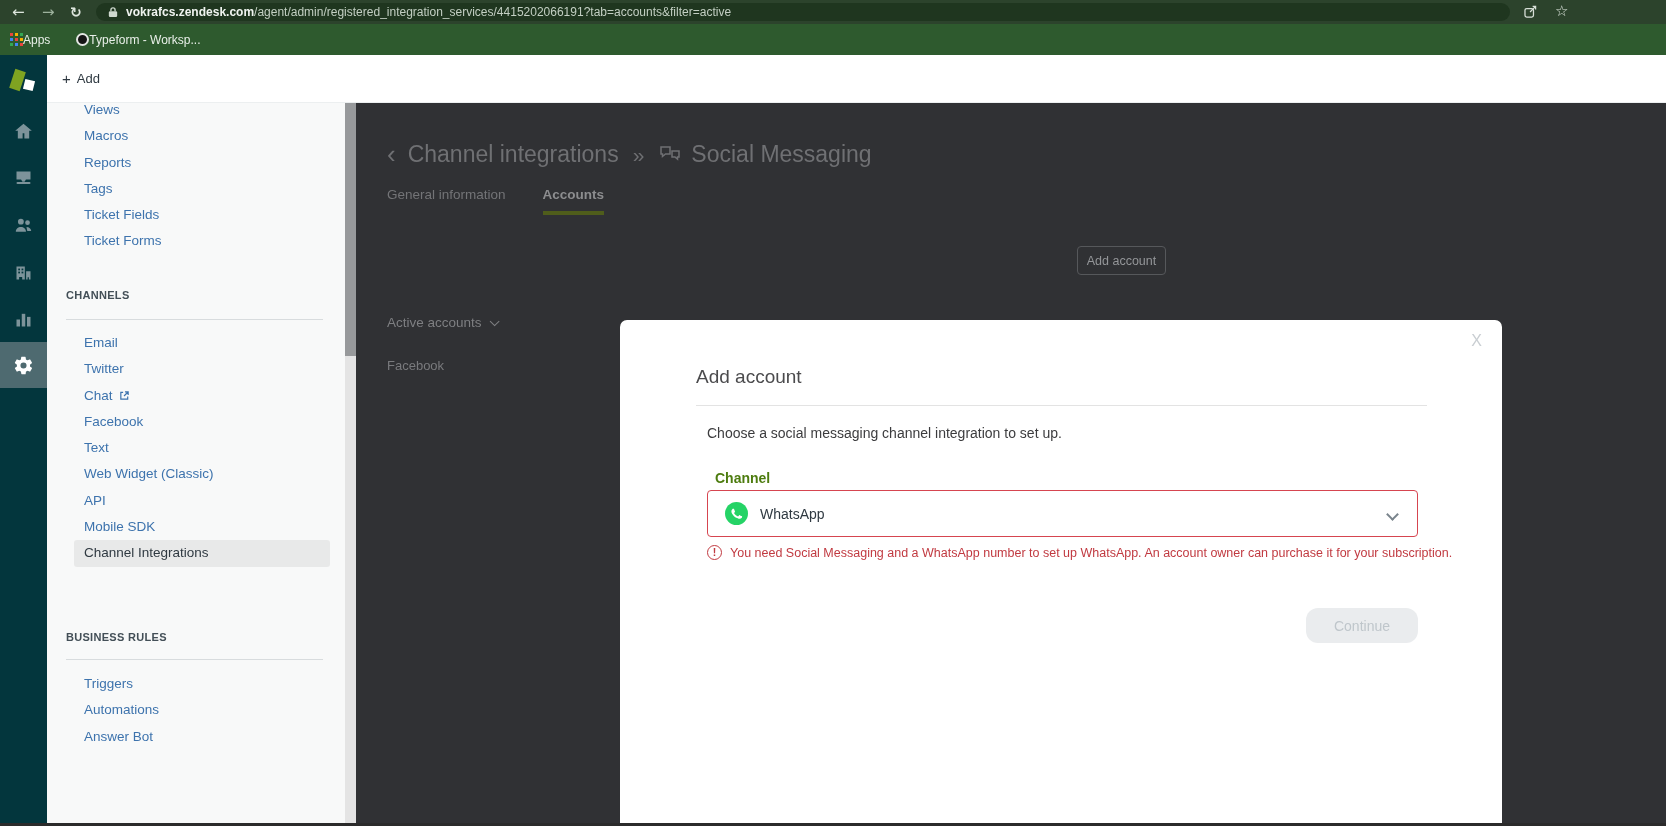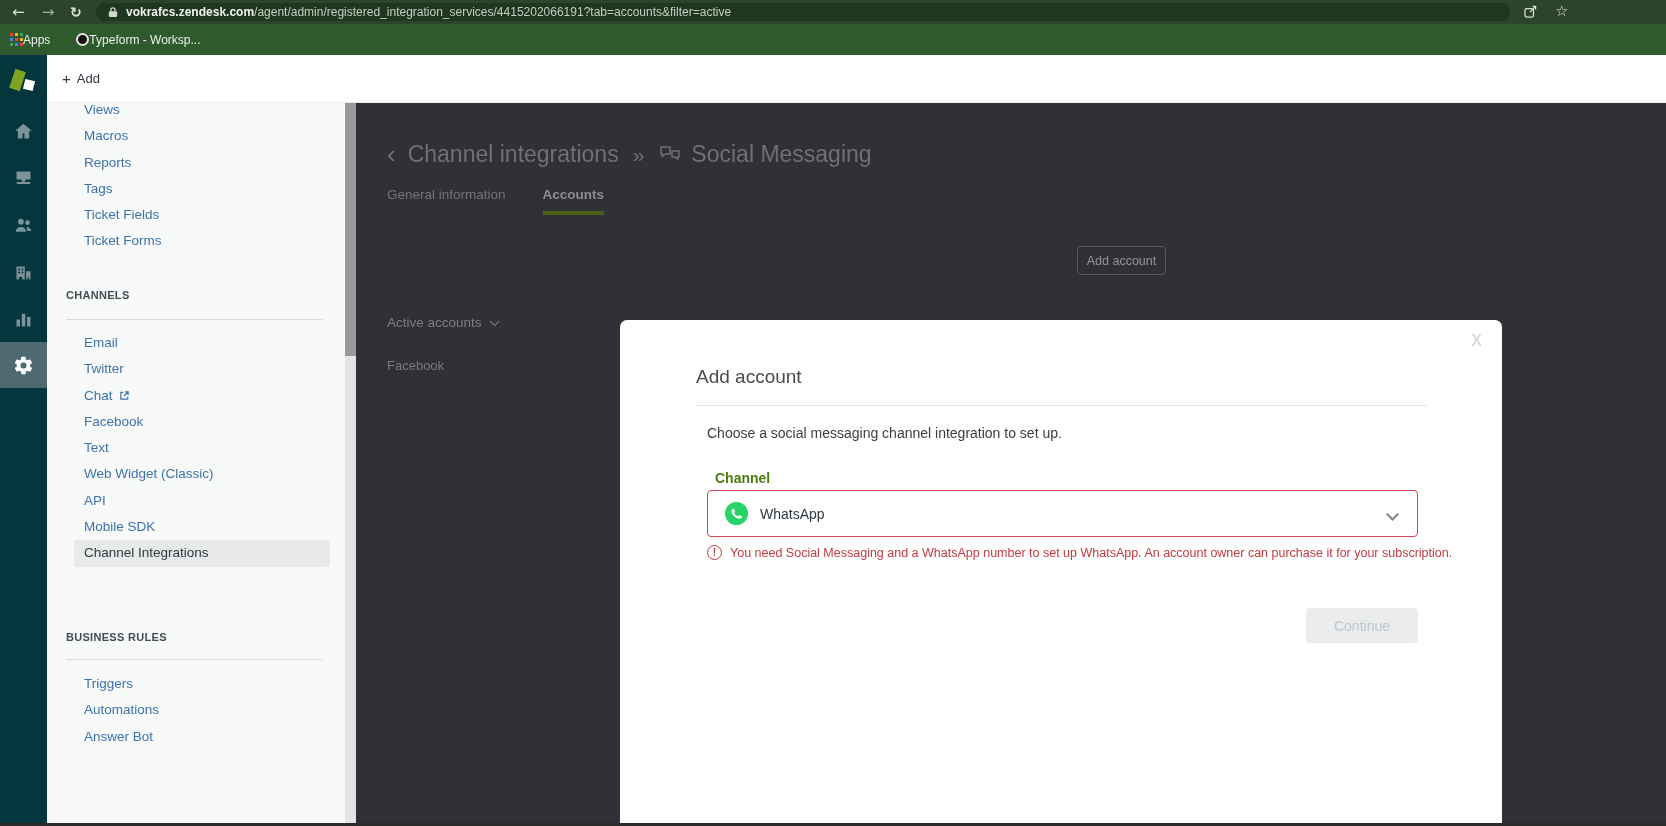--- a/index.html
+++ b/index.html
@@ -105,21 +105,21 @@
             border-radius:4px; background:#fff; display:flex; align-items:center; cursor:pointer; }
   .wa-icon { margin-left:17px; width:23px; height:23px; flex:0 0 auto; }
   .select-value { margin-left:12px; font-size:14px; color:#2f3941; }
   .select-chev { position:absolute; right:20px; top:19px; width:9px; height:9px; border-right:2px solid #7a848c;
                  border-bottom:2px solid #7a848c; transform:rotate(45deg); }
   .error-row { position:absolute; left:87px; top:225px; display:flex; align-items:center; color:#c13a41; }
   .err-ic { width:15px; height:15px; border:1.4px solid #c13a41; border-radius:50%; font-size:10.5px;
             font-weight:700; text-align:center; line-height:13px; flex:0 0 auto; }
   .err-text { margin-left:8px; font-size:12.5px; }
   .continue-btn { position:absolute; left:686px; top:288px; width:112px; height:35px; background:#eaecee;
-                  border:none; border-radius:4px; color:#bfc6cb; font-size:14px; }
+                  border:none; border-radius:12px; color:#bfc6cb; font-size:14px; }
   .screen-edge { position:absolute; left:0; top:823px; width:1666px; height:3px; background:#2b2b2b; }
 </style>
 </head>
 <body>
 
 <div class="screen">
 
   <div class="chrome">
     <span class="nav-glyph g-back">←</span>
     <span class="nav-glyph g-fwd">→</span>

